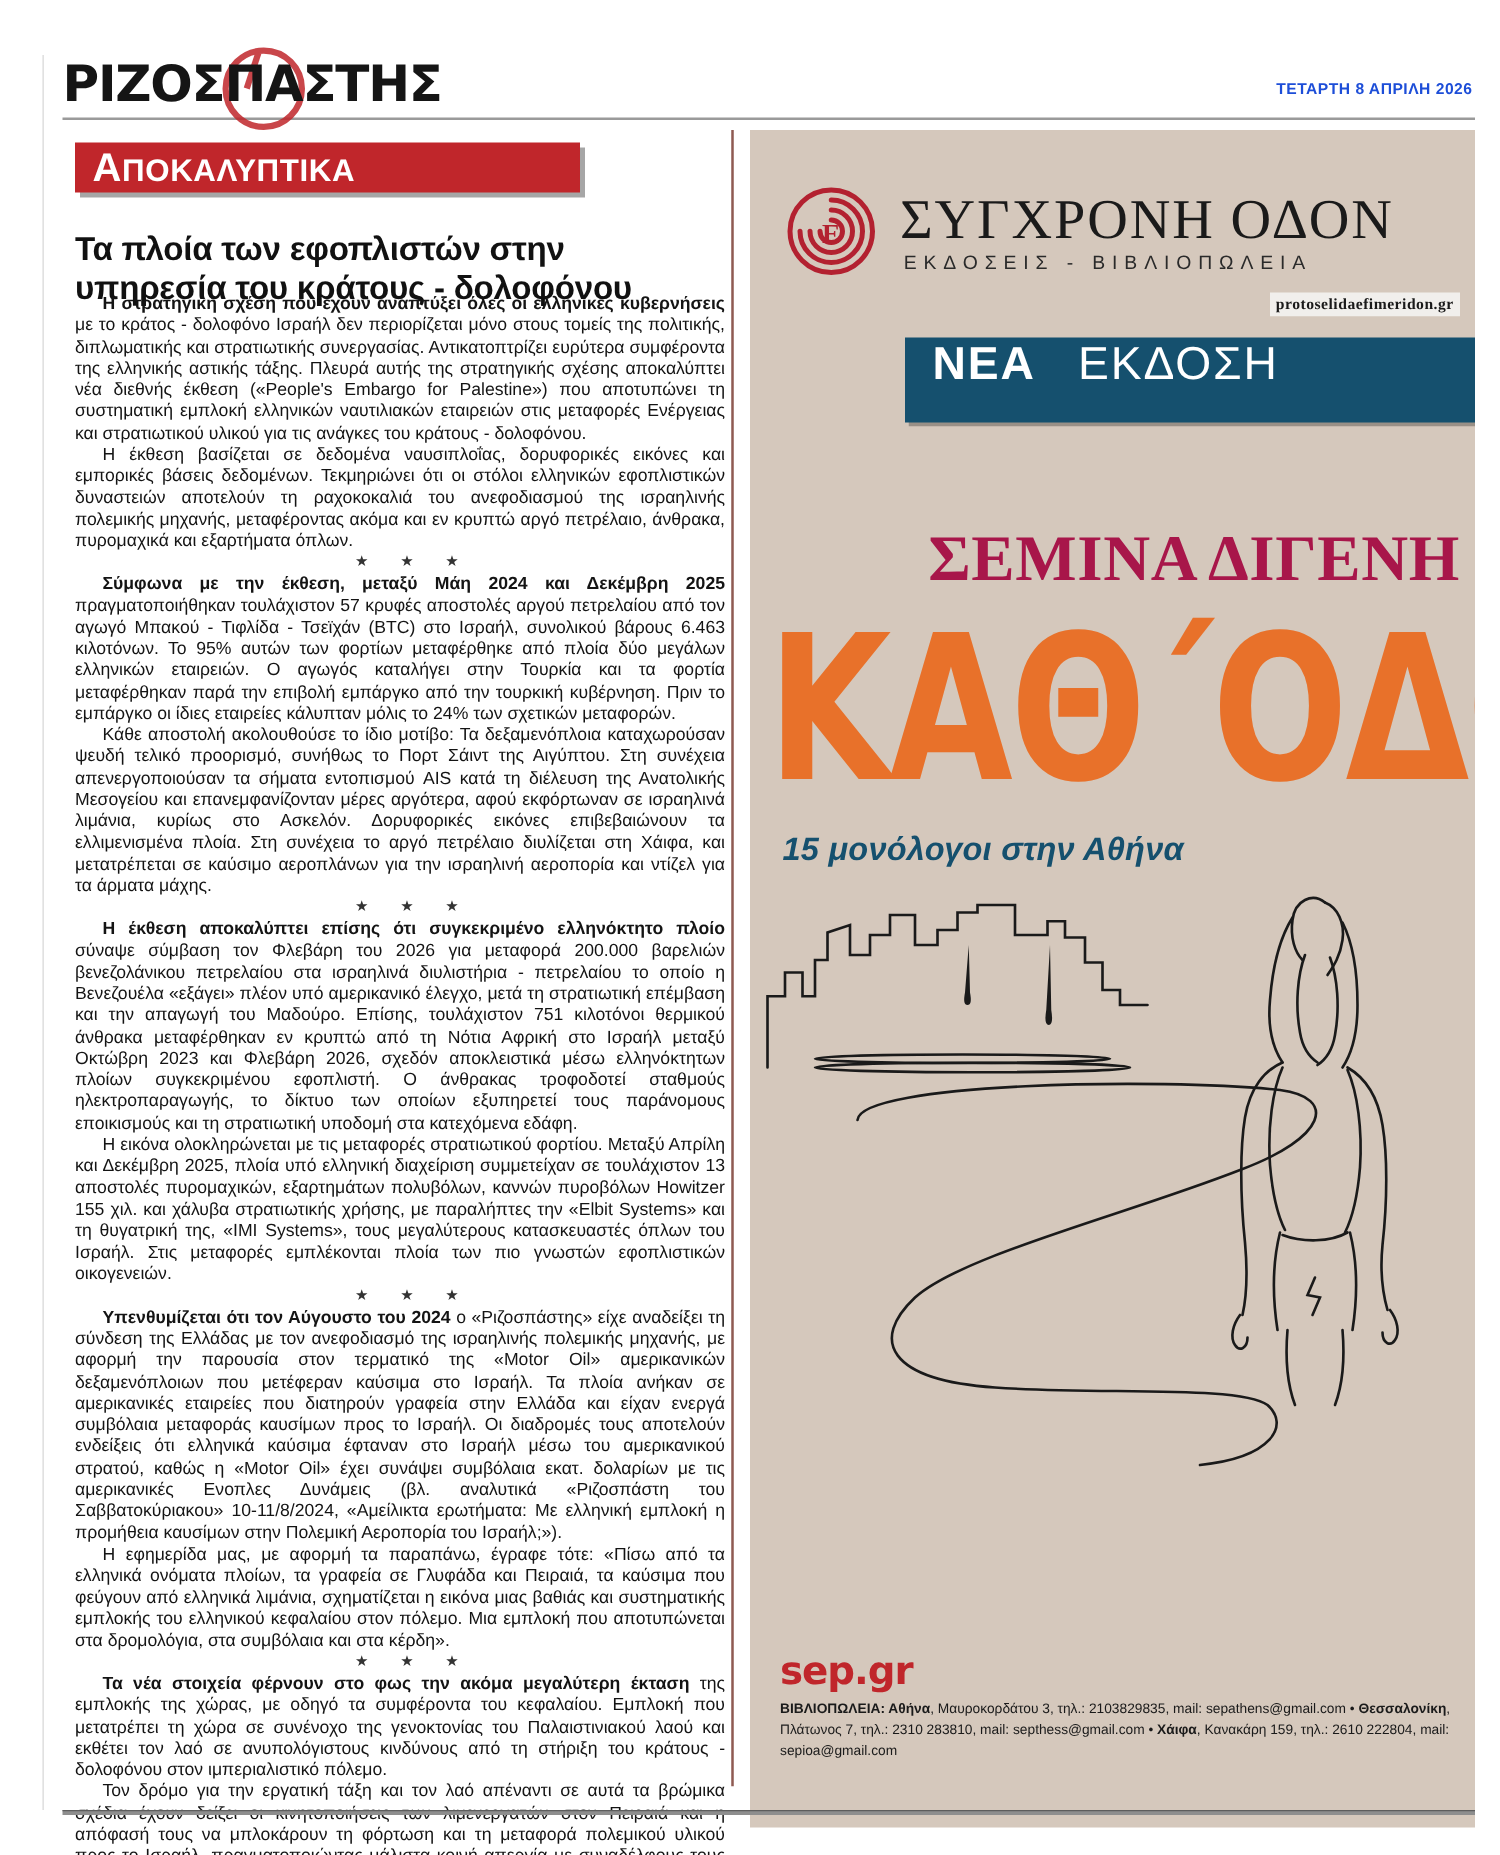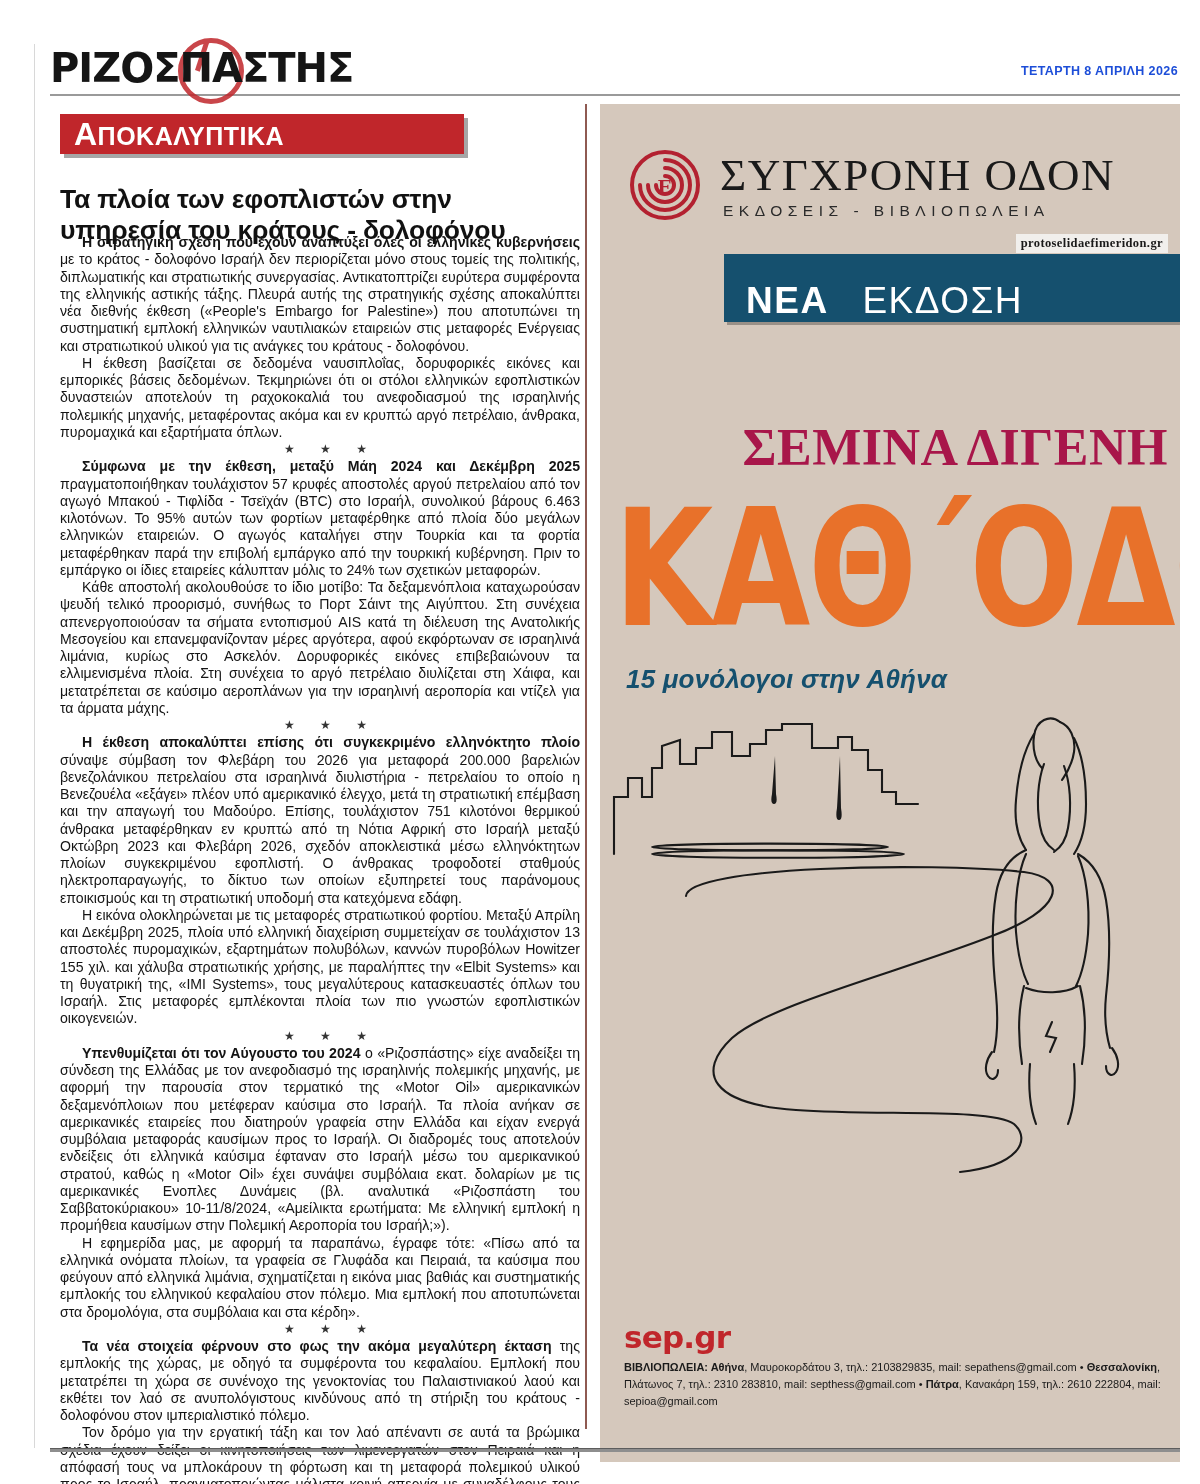--- a/index.html
+++ b/index.html
@@ -125,24 +125,24 @@
     font-size:15.5px;letter-spacing:5.5px;color:#2a2a2a;
   }
   .watermark{
     position:absolute;right:12px;top:130px;
     background:#f1efec;color:#1a1a1a;
     font-family:"Liberation Serif", serif;
     font-weight:bold;font-size:12.5px;letter-spacing:.4px;
     padding:2px 5px;
   }
   .nea-banner{
-    position:absolute;left:124px;top:150px;width:456px;height:68px;
+    position:absolute;left:124px;top:166px;width:456px;height:68px;
     background:#15506e;
     box-shadow:3px 3px 0 rgba(0,0,0,.28);
-    display:flex;align-items:flex-end;
+    display:flex;align-items:flex-start;
   }
   .nea-banner span{
     color:#fff;font-size:37px;letter-spacing:1.5px;padding-left:22px;
     font-family:"Liberation Sans", sans-serif;
   }
   .nea-banner .bold{font-weight:bold;}
   .book-author{
     position:absolute;left:20px;top:316px;width:548px;
     text-align:right;
     font-family:"Liberation Serif", serif;
@@ -310,17 +310,17 @@
 
           <path d="M392 348 C 386 356, 384 366, 388 372 C 392 378, 398 374, 398 366"></path>
           <path d="M512 344 C 518 352, 520 362, 516 368 C 512 374, 506 370, 506 362"></path>
         </g>
       </g>
     </svg>
 
 
     <div class="sep-brand">sep.gr</div>
 
-    <div class="store-info" id="store-info"><b>ΒΙΒΛΙΟΠΩΛΕΙΑ: </b><b>Αθήνα</b><span>, Μαυροκορδάτου 3, τηλ.: 2103829835,  mail: sepathens@gmail.com</span> • <b>Θεσσαλονίκη</b><span>, Πλάτωνος 7, τηλ.: 2310 283810, mail: septhess@gmail.com</span> • <b>Πάτρα</b><span>, Κανακάρη 159, τηλ.: 2610 222804, mail: sepioa@gmail.com</span></div>
+    <div class="store-info" id="store-info"><b>ΒΙΒΛΙΟΠΩΛΕΙΑ: </b><b>Αθήνα</b><span>, Μαυροκορδάτου 3, τηλ.: 2103829835,  mail: sepathens@gmail.com</span> • <b>Θεσσαλονίκη</b><span>, Πλάτωνος 7, τηλ.: 2310 283810, mail: septhess@gmail.com</span> • <b>Χάιφα</b><span>, Κανακάρη 159, τηλ.: 2610 222804, mail: sepioa@gmail.com</span></div>
   </div>
 
   <div class="bottom-rule"></div>
 </div>
 
 </body></html>

